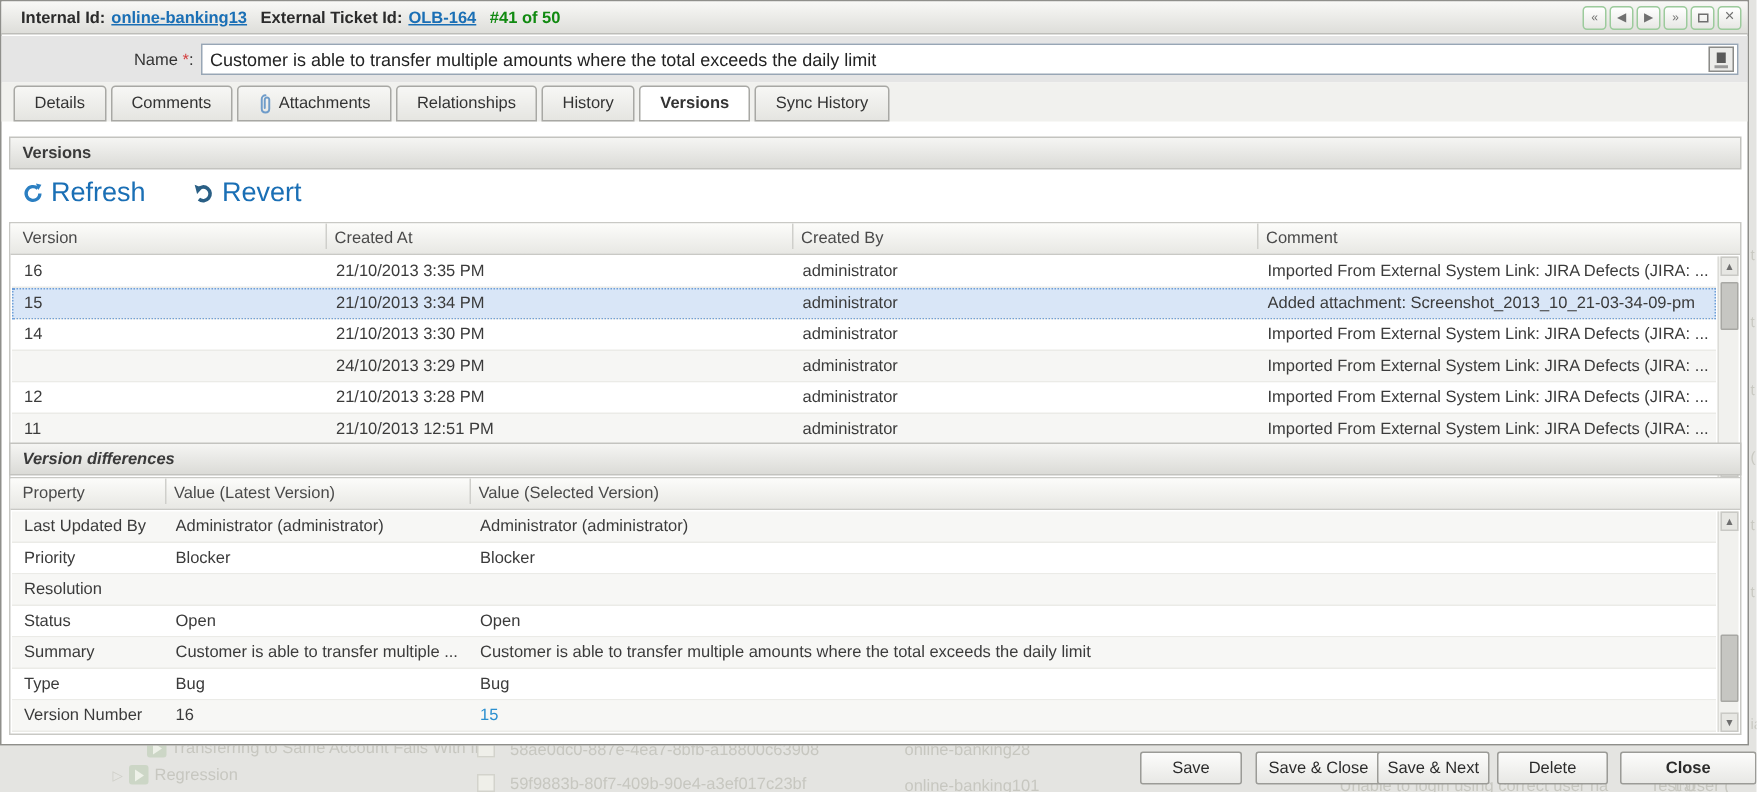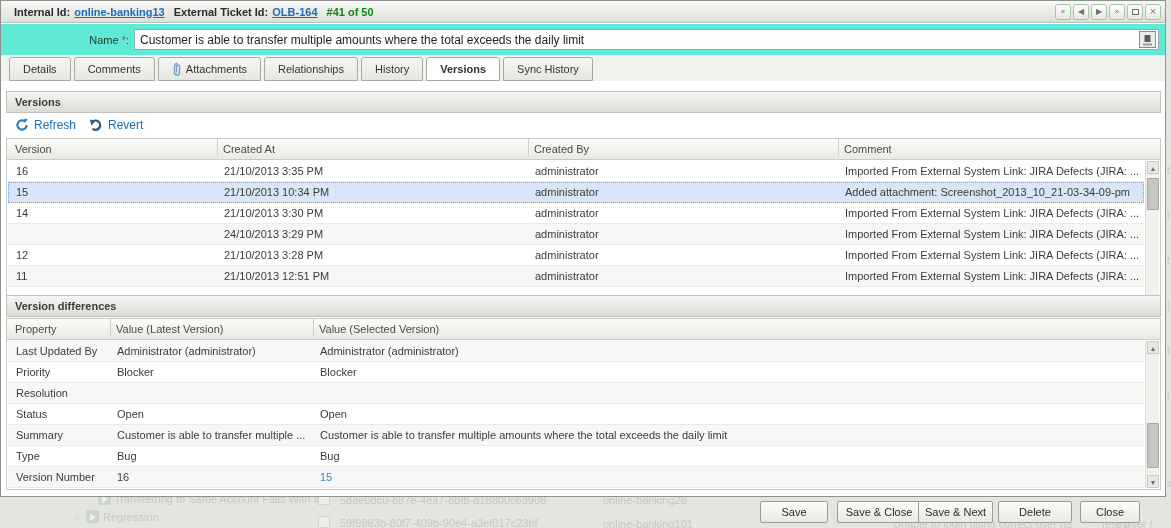--- a/index.html
+++ b/index.html
@@ -27,48 +27,48 @@
   a.lnk { color:#1a6fb5; text-decoration:underline; cursor:pointer; }
   .poscount { color:#118a11; margin-left:9px; }
   .navbtns { margin-left:auto; display:flex; gap:2px; }
   .navbtn { width:16px; height:16px; border:1px solid #9ccb9c; border-radius:3px;
     background:linear-gradient(#ffffff,#e7e7e4); color:#6f6f6f; font-size:8px;
     line-height:14px; text-align:center; font-weight:normal; cursor:pointer; }
   .navbtn .boxglyph { display:block; margin:4px auto 0; width:7px; height:6px; border:1px solid #6f6f6f; }
   .navbtn.close { font-size:11px; line-height:13px; }
   
   .namerow { position:absolute; left:0; top:23px; right:0; height:31px;
-    background:#5eead4; display:flex; align-items:center; }
+    background:#e5e5e5; display:flex; align-items:center; }
   .namelabel { width:128px; text-align:right; font-size:11px; color:#333; }
   .req { color:#d33c3c; }
   .nameinputwrap { position:relative; flex:1; margin:0 6px 0 5px; }
   .nameinput { width:100%; height:21px; border:1px solid #98a6b5; background:#fff;
     font-family:"Liberation Sans",sans-serif; font-size:12px; color:#222; padding:0 24px 0 5px; }
   .inputicon { position:absolute; right:3px; top:2px; width:17px; height:17px;
     border:1px solid #8b8b88; background:#ececea; display:flex; align-items:center; justify-content:center; cursor:pointer; }
   
   .tabsrow { position:absolute; left:0; top:54px; right:0; height:26px; background:#f1f1ee; }
   .tabs { position:absolute; left:8px; bottom:0; display:flex; gap:3px; font-size:11px; }
   .tab { background:linear-gradient(#f7f7f5,#e5e5e1); border:1px solid #a8a8a4;
     border-radius:3px 3px 0 0; padding:0 13px; line-height:22px; height:24px; color:#333; cursor:pointer;
     display:flex; align-items:center; gap:4px; }
   .tab.active { background:#fff; font-weight:bold; }
   
   .sechdr { position:absolute; left:5px; width:1155px; height:22px;
     background:linear-gradient(#f5f5f3,#dbdbd7); border:1px solid #c3c3bf;
     font-weight:bold; font-size:11px; color:#3a3a3a; line-height:20px; padding-left:8px; }
   #versions-hdr { top:90px; }
-  #diff-hdr { top:294px; }
-  .toolbar { position:absolute; left:14px; top:117px; display:flex; gap:13px;
-    font-size:12px; align-items:center; }
+  #diff-hdr { top:294px;font-style:italic; }
+  .toolbar { position:absolute; left:14px; top:117px; display:flex; gap:32px;
+    font-size:18px; align-items:center; }
   .toollink { display:flex; align-items:center; gap:5px; color:#1a6fb5; cursor:pointer; }
   
   .grid { position:absolute; left:5px; width:1155px; background:#fff;
     border:1px solid #c9c9c5; font-size:11px; color:#3b3b3b; }
-  #vgrid { top:137px; height:172px; }
+  #vgrid { top:147px; height:172px; }
   #dgrid { top:317px; height:172px; }
   .ghdr { position:absolute; left:0; top:0; right:0; height:21px;
     background:linear-gradient(#fcfcfa,#e8e8e4); border-bottom:1px solid #c9c9c5; color:#4a4a4a; }
   .ghdr span, .grow span { position:absolute; top:0; line-height:21px; white-space:nowrap; overflow:hidden; }
   .vline { position:absolute; top:2px; height:17px; width:1px; background:#cfcfcb; }
   .grows { position:absolute; top:22px; left:1px; right:16px; }
   .grow { position:relative; height:21px; border-bottom:1px solid #ebebe7; background:#fff; cursor:default; }
   #vgrid .grow:nth-child(even) { background:#f6f6f4; }
   #dgrid .grow:nth-child(odd) { background:#f7f7f5; }
   .grow.selected { background:#d9e6f7 !important; outline:1px dotted #6f9fd8; outline-offset:-1px; }
@@ -91,21 +91,21 @@
   #vgrid .sthumb { top:17px; height:32px; }
   #dgrid .sthumb { bottom:20px; height:45px; }
   
   .btn { position:absolute; top:501px; height:22px; background:linear-gradient(#fcfcfb,#e8e8e5);
     border:1px solid #9b9b97; border-radius:2px; font-size:11px; color:#2b2b2b;
     text-align:center; line-height:20px; cursor:pointer; }
   #btn-save { left:760px; width:68px; }
   #btn-saveclose { left:837px; width:84px; }
   #btn-savenext { left:918px; width:75px; }
   #btn-delete { left:998px; width:74px; }
-  #btn-close { left:1080px; width:60px; }
+  #btn-close { left:1080px; width:91px;font-weight:bold; }
 </style>
 </head>
 <body>
 
 <div>
   <span class="fadeplay" style="left:98px; top:492px;"></span>
   <span class="fade" style="left:114px; top:493px;">Transferring to Same Account Fails With In</span>
   <span class="fadetri" style="left:75px; top:512px;">▷</span>
   <span class="fadeplay" style="left:86px; top:510px;"></span>
   <span class="fade" style="left:103px; top:511px;">Regression</span>
@@ -220,21 +220,21 @@
     </div>
     <div class="grows">
       <div class="grow">
         <span class="col-v">16</span>
         <span class="col-ca">21/10/2013 3:35 PM</span>
         <span class="col-cb">administrator</span>
         <span class="col-cm">Imported From External System Link: JIRA Defects (JIRA: ...</span>
       </div>
       <div class="grow selected">
         <span class="col-v">15</span>
-        <span class="col-ca">21/10/2013 10:34 PM</span>
+        <span class="col-ca">21/10/2013 3:34 PM</span>
         <span class="col-cb">administrator</span>
         <span class="col-cm">Added attachment: Screenshot_2013_10_21-03-34-09-pm</span>
       </div>
       <div class="grow">
         <span class="col-v">14</span>
         <span class="col-ca">21/10/2013 3:30 PM</span>
         <span class="col-cb">administrator</span>
         <span class="col-cm">Imported From External System Link: JIRA Defects (JIRA: ...</span>
       </div>
       <div class="grow">

